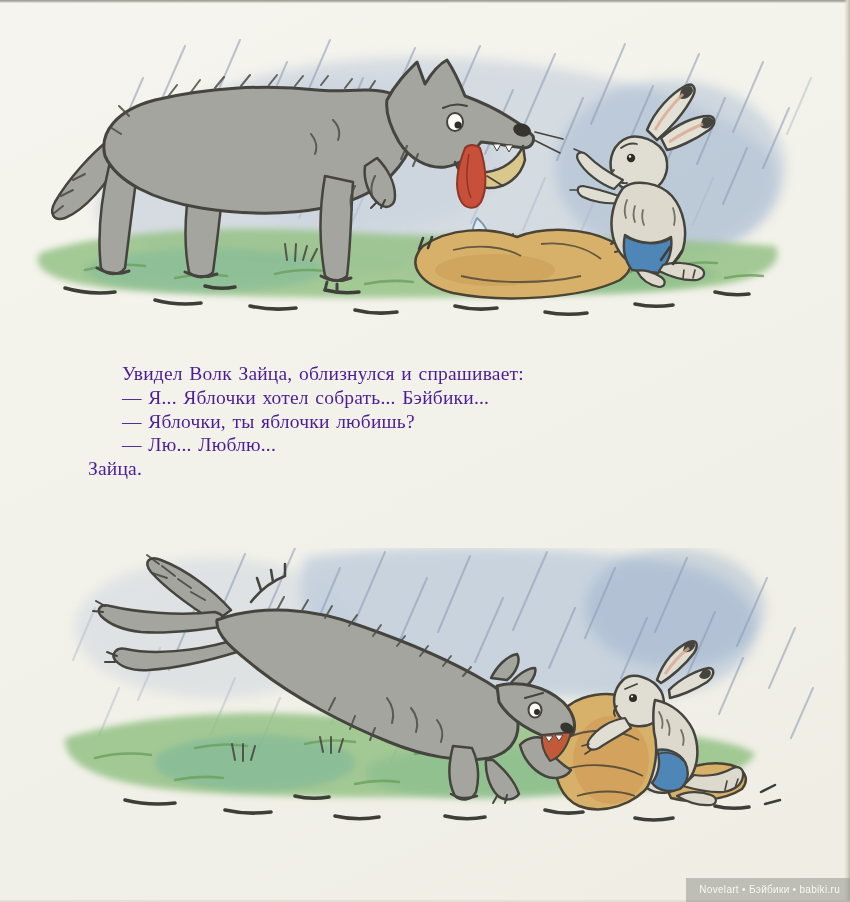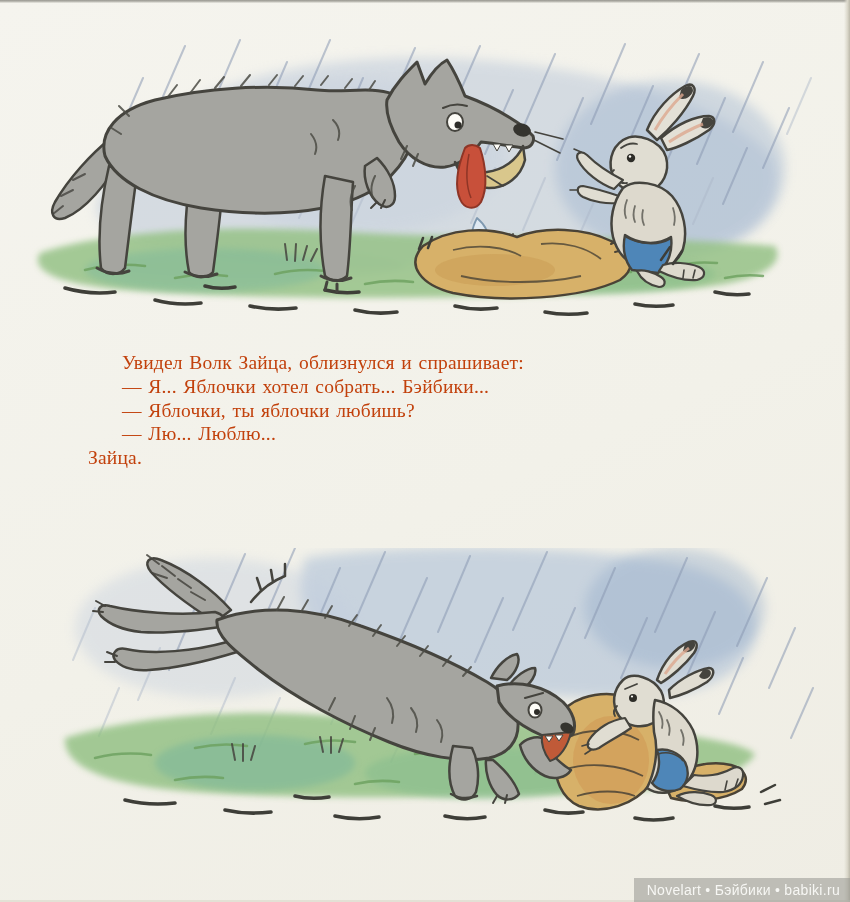--- a/index.html
+++ b/index.html
@@ -12,33 +12,33 @@
     background:linear-gradient(180deg,#77766f,#b9b8b0 70%,rgba(0,0,0,0));opacity:.75;}
   .edge-right{position:absolute;top:0;right:0;bottom:0;width:6px;
     background:linear-gradient(90deg,rgba(0,0,0,0),#dcd9cc 55%,#bcb9aa);}
   .edge-bottom{position:absolute;left:0;right:0;bottom:0;height:2px;background:#dad7c9;opacity:.6;}
 
   .ill{position:absolute;display:block;}
   .ill-top{left:25px;top:38px;}
   .ill-bottom{left:55px;top:548px;}
 
   .text-block{
-    position:absolute;left:88px;top:351px;width:702px;
-    font-size:19.5px;line-height:23.8px;color:#c2410c;
+    position:absolute;left:88px;top:362px;width:702px;
+    font-size:19.5px;line-height:23.8px;color:#4c1d95;
     letter-spacing:.2px;word-spacing:1.5px;font-family:Liberation Serif, serif;
   }
   .line{min-height:23.8px;}
   .indent{padding-left:34px;}
   .stretch{text-align:justify;text-align-last:justify;padding-left:34px;}
 
   .watermark{
     position:absolute;right:0;bottom:0;height:24px;line-height:24px;
     padding:0 10px 0 13px;background:rgba(150,150,143,.55);
     color:#f7f7f4;font-family:"Liberation Sans","DejaVu Sans",sans-serif;
-    font-size:14px;letter-spacing:.3px;
+    font-size:10px;letter-spacing:.3px;
   }
 </style>
 </head>
 <body>
 
 <div class="edge-top"></div>
 <div class="edge-right"></div>
 <div class="edge-bottom"></div>
 
 <svg class="ill ill-top" width="805" height="290" viewBox="0 0 805 290" role="img" aria-label="wolf-approaches-hare-with-sack-in-rain">

